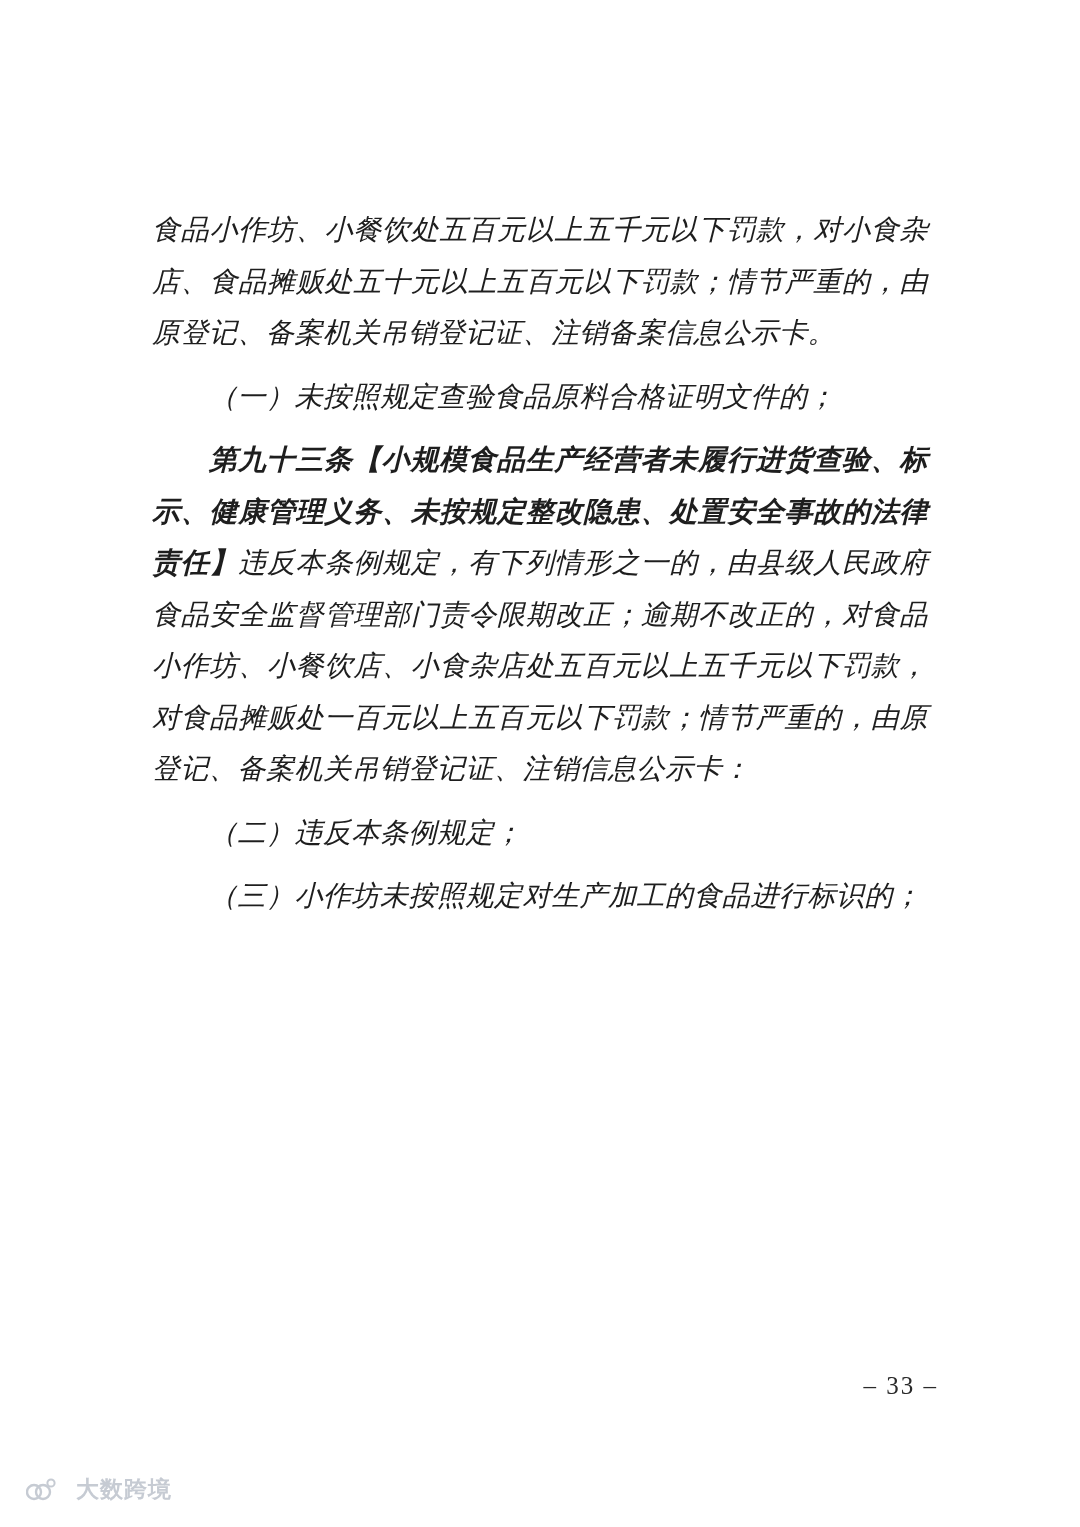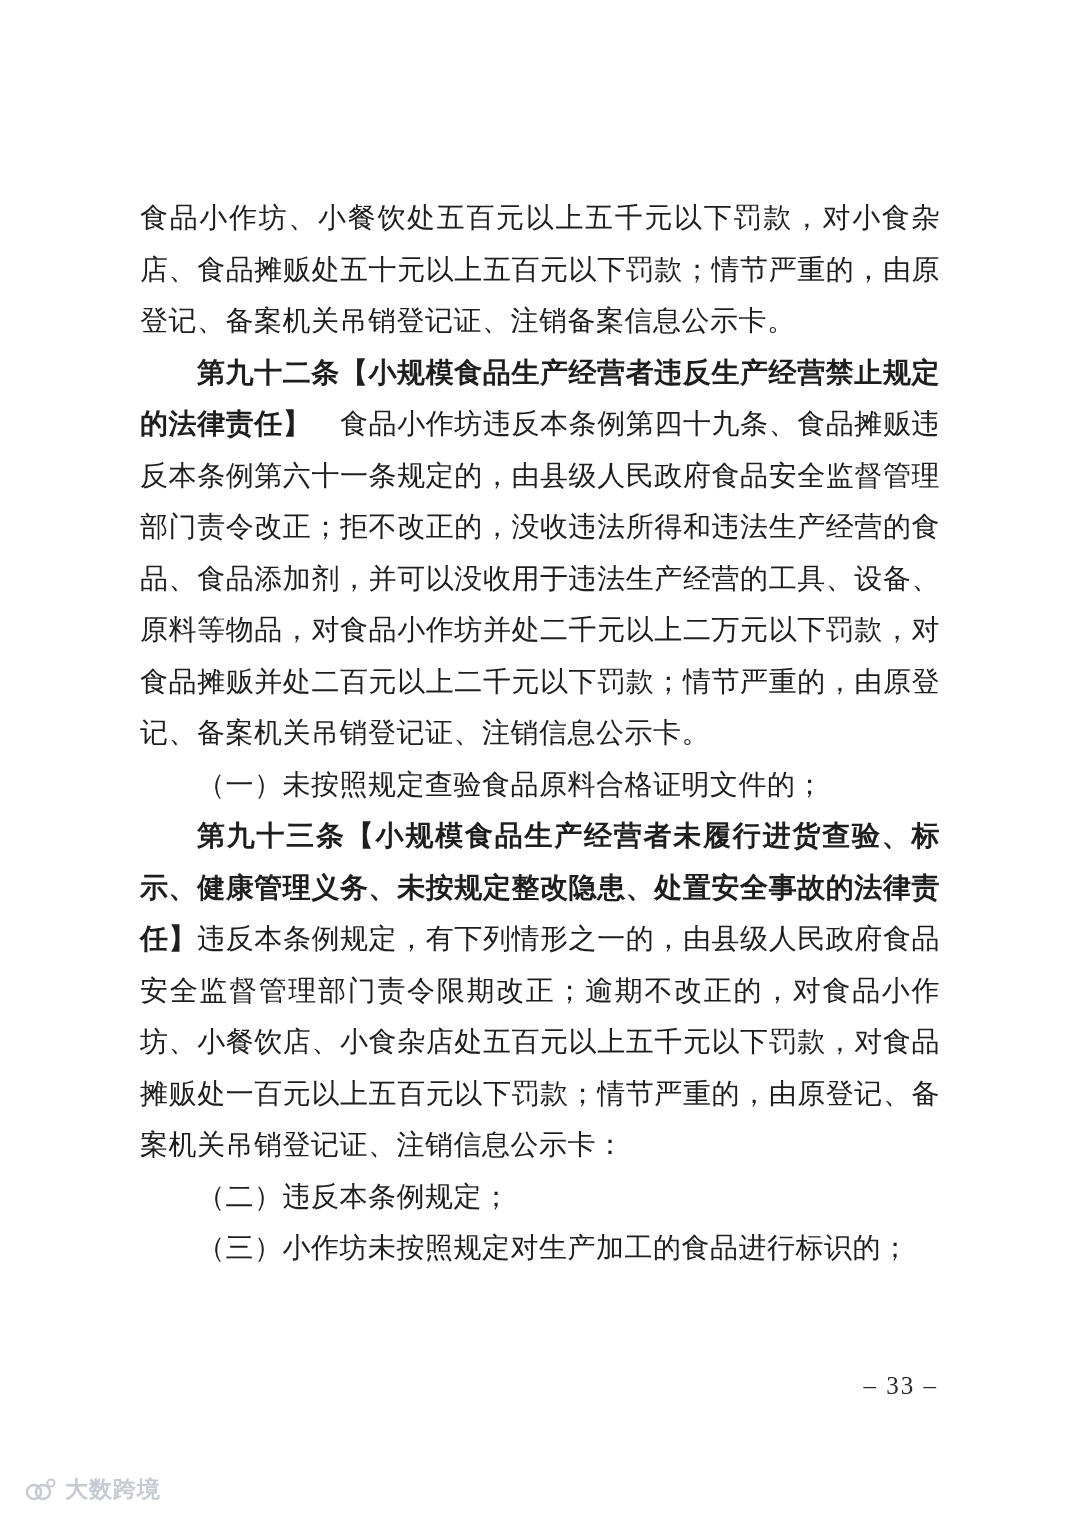--- a/index.html
+++ b/index.html
@@ -21,23 +21,24 @@
     left: 140px;
     top: 192px;
     width: 800px;
     font-size: 28px;
     line-height: 51.5px;
     text-align: justify;
     text-justify: inter-character;
     letter-spacing: 0.5px;
   }
   .para {
-    margin: 0;
+    margin: 12px;
     padding: 0;
     text-indent: 57px;
+    font-style: italic;
   }
   .para.no-indent {
     text-indent: 0;
   }
   .para strong {
     font-weight: 700;
   }
   .page-number {
     position: absolute;
     top: 1372px;
@@ -45,40 +46,39 @@
     font-size: 25px;
     letter-spacing: 2px;
     color: #2a2a2a;
   }
   .watermark {
     position: absolute;
     left: 26px;
     top: 1474px;
     display: flex;
     align-items: center;
-    gap: 9px;
+    gap: 20px;
     color: #c6cbd3;
     font-family: "Liberation Sans", sans-serif;
     font-size: 23px;
     font-weight: 600;
     letter-spacing: 1px;
     user-select: none;
   }
   .watermark svg {
     display: block;
   }
 </style>
 </head>
 <body>
 
 <div class="page">
 
   <div class="doc-body">
       <p class="para no-indent"><span>食品小作坊、小餐饮处五百元以上五千元以下罚款，对小食杂店、食品摊贩处五十元以上五百元以下罚款；情节严重的，由原登记、备案机关吊销登记证、注销备案信息公示卡。</span></p>
-      <p class="para"><strong>第九十二条【小规模食品生产经营者违反生产经营禁止规定的法律责任】</strong><span>　食品小作坊违反本条例第四十九条、食品摊贩违反本条例第六十一条规定的，由县级人民政府食品安全监督管理部门责令改正；拒不改正的，没收违法所得和违法生产经营的食品、食品添加剂，并可以没收用于违法生产经营的工具、设备、原料等物品，对食品小作坊并处二千元以上二万元以下罚款，对食品摊贩并处二百元以上二千元以下罚款；情节严重的，由原登记、备案机关吊销登记证、注销信息公示卡。</span></p>
       <p class="para"><span>（一）未按照规定查验食品原料合格证明文件的；</span></p>
       <p class="para"><strong>第九十三条【小规模食品生产经营者未履行进货查验、标示、健康管理义务、未按规定整改隐患、处置安全事故的法律责任】</strong><span>违反本条例规定，有下列情形之一的，由县级人民政府食品安全监督管理部门责令限期改正；逾期不改正的，对食品小作坊、小餐饮店、小食杂店处五百元以上五千元以下罚款，对食品摊贩处一百元以上五百元以下罚款；情节严重的，由原登记、备案机关吊销登记证、注销信息公示卡：</span></p>
       <p class="para"><span>（二）违反本条例规定；</span></p>
       <p class="para"><span>（三）小作坊未按照规定对生产加工的食品进行标识的；</span></p>
     </div>
 
   <div class="page-number">– 33 –</div>
 
   <div class="watermark">
     <span>

